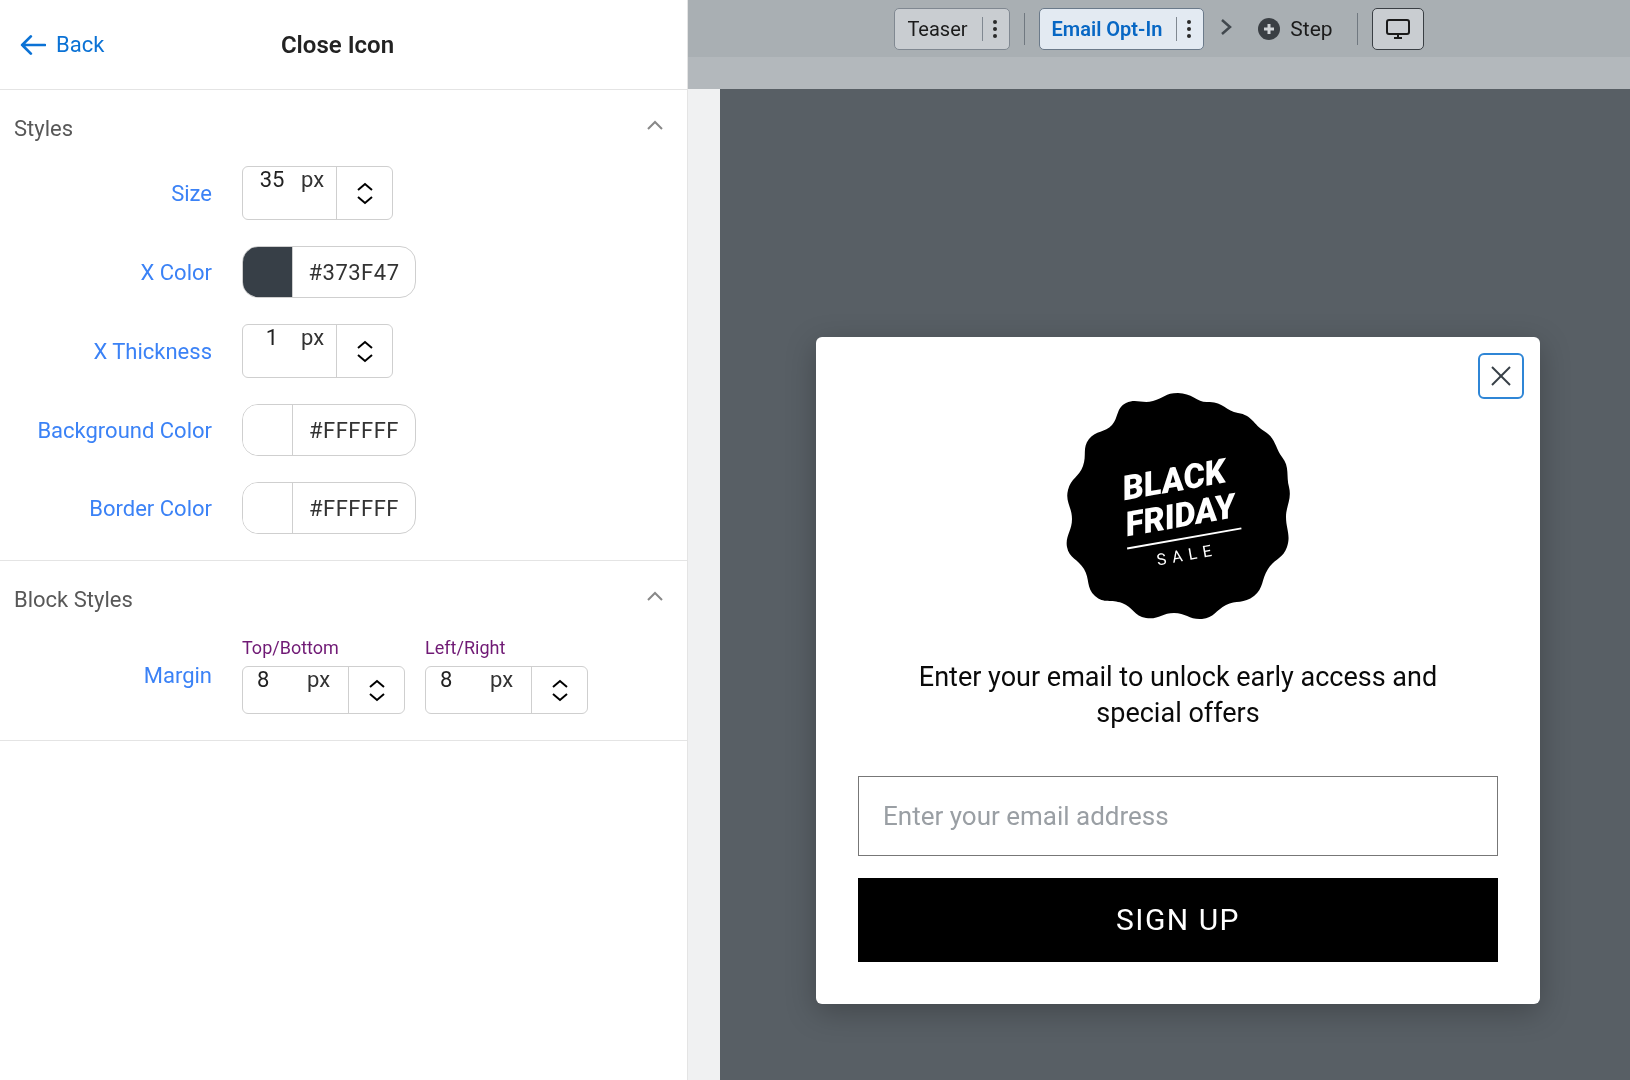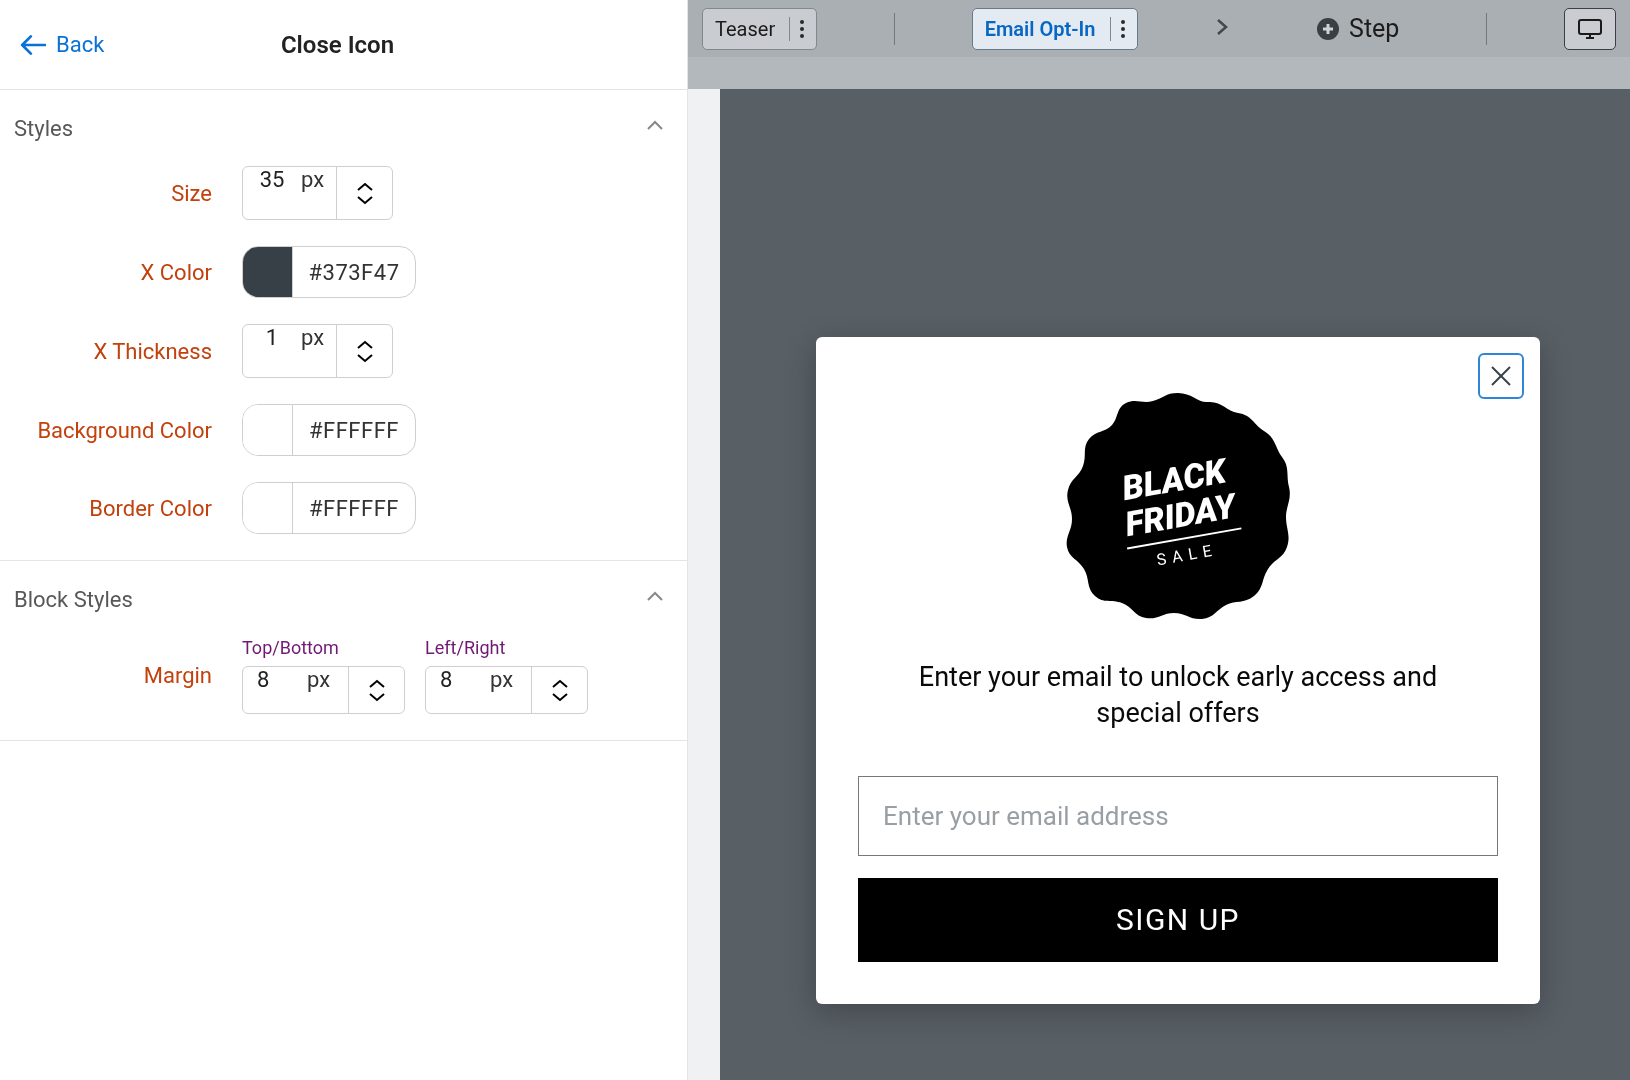--- a/index.html
+++ b/index.html
@@ -9,47 +9,47 @@
   .panel-header{display:flex;align-items:center;height:90px;padding:0 20px;border-bottom:1px solid #e4e4e4;position:relative}
   .back{display:flex;align-items:center;gap:10px;color:#0b72d5;font-size:22px;cursor:pointer}
   .back svg{width:26px;height:22px}
   .panel-title{position:absolute;left:0;right:12px;text-align:center;font-size:24px;font-weight:600;color:#222;pointer-events:none}
   .section{padding:24px 20px 26px 14px;border-bottom:1px solid #e4e4e4}
   .section-header{display:flex;justify-content:space-between;align-items:center;margin-bottom:24px;cursor:pointer}
   .section-title{font-size:22px;color:#585858}
   .chev svg{width:24px;height:24px;stroke:#888;stroke-width:2;fill:none}
   .row{display:flex;align-items:center;margin-bottom:26px}
   .row:last-child{margin-bottom:0}
-  .row-label{flex:0 0 228px;text-align:right;padding-right:30px;font-size:22px;color:#c2410c}
+  .row-label{flex:0 0 228px;text-align:right;padding-right:30px;font-size:22px;color:#3b82f6}
   .ctrl-num{display:flex;align-items:flex-start;border:1px solid #cfcfcf;border-radius:6px;height:54px;overflow:hidden}
   .ctrl-num input{border:none;width:58px;text-align:center;font-size:22px;color:#222;outline:none;background:transparent}
   .ctrl-num .unit{font-size:22px;color:#333;padding-right:12px}
   .ctrl-num .stepper{border-left:1px solid #cfcfcf;width:56px;height:100%;display:flex;flex-direction:column;align-items:center;justify-content:center;gap:1px;cursor:pointer}
   .ctrl-num .stepper svg{width:18px;height:11px;stroke:#000;stroke-width:2;fill:none}
   .ctrl-color{display:flex;align-items:center;border:1px solid #cfcfcf;border-radius:16px;height:52px;overflow:hidden}
   .ctrl-color .swatch{width:50px;height:100%;border-right:1px solid #cfcfcf}
   .ctrl-color .hex{width:122px;text-align:center;font-size:22px;color:#333;letter-spacing:.5px}
   .margin-row{display:flex;align-items:flex-end}
   .margin-row .row-label{align-self:center}
   .margin-col{display:flex;flex-direction:column;margin-right:20px}
   .margin-col .sub{font-size:18px;color:#701a75;margin-bottom:8px}
   .margin-col .ctrl-num{height:48px}
   .margin-col .ctrl-num input{width:64px;text-align:left;padding-left:14px}
   .margin-col .ctrl-num .unit{padding-right:18px}
   
   .canvas{flex:1;display:flex;flex-direction:column;background:#a9afb3;overflow:hidden}
-  .topbar{height:57px;display:flex;align-items:center;justify-content:space-between;padding:12px 14px;gap:14px}
+  .topbar{height:57px;display:flex;align-items:center;justify-content:center;padding:12px 14px;gap:14px}
   .divider{width:1px;height:32px;background:#707880}
   .step-btn{height:42px;display:flex;align-items:center;border:1px solid #808891;border-radius:5px;background:#c9cdd1;font-size:20px;color:#1b1b1b;padding:0 12px;cursor:pointer}
   .step-btn .dots{margin-left:14px;padding-left:10px;border-left:1px solid #808891;display:flex;flex-direction:column;gap:3px;height:24px;justify-content:center}
   .step-btn .dots i{width:4px;height:4px;border-radius:50%;background:#2a2a2a;display:block}
   .step-btn.active{background:#e3eaf2;border-color:#6b7a8a}
   .step-btn.active .label{color:#0767c4;font-weight:600}
   .arrow-sep svg{width:16px;height:20px;stroke:#41484e;stroke-width:2.5;fill:none}
-  .add-step{height:42px;display:flex;align-items:center;gap:10px;font-size:25px;color:#1c1c1c;padding:0 10px;cursor:pointer}
+  .add-step{height:42px;display:flex;align-items:center;gap:10px;font-size:21px;color:#1c1c1c;padding:0 10px;cursor:pointer}
   .add-step .plus{width:22px;height:22px;border-radius:50%;background:#3a3f44;display:flex;align-items:center;justify-content:center;}
   .add-step .plus svg{width:12px;height:12px;stroke:#cfd3d6;stroke-width:3}
   .device-btn{height:42px;width:52px;display:flex;align-items:center;justify-content:center;border:1px solid #3a3f44;border-radius:5px;background:#c9cdd1;cursor:pointer}
   .device-btn svg{width:26px;height:22px;fill:none;stroke:#1a1a1a;stroke-width:2}
   .stage{flex:1;position:relative;background:#b3b8bc}
   .paper{position:absolute;left:0px;right:0;top:32px;bottom:0;background:#f0f1f2}
   .paper-inner{position:absolute;left:32px;right:0;top:0;bottom:0;background:#585f65}
   
   .popup{position:absolute;left:128px;top:280px;width:724px;background:#fff;border-radius:6px;padding:40px 38px 42px;text-align:center;box-shadow:0 8px 30px rgba(0,0,0,.25)}
   .popup .close{position:absolute;top:16px;right:16px;width:46px;height:46px;border:2px solid #2f86d6;border-radius:6px;background:#fff;display:flex;align-items:center;justify-content:center;cursor:pointer}

